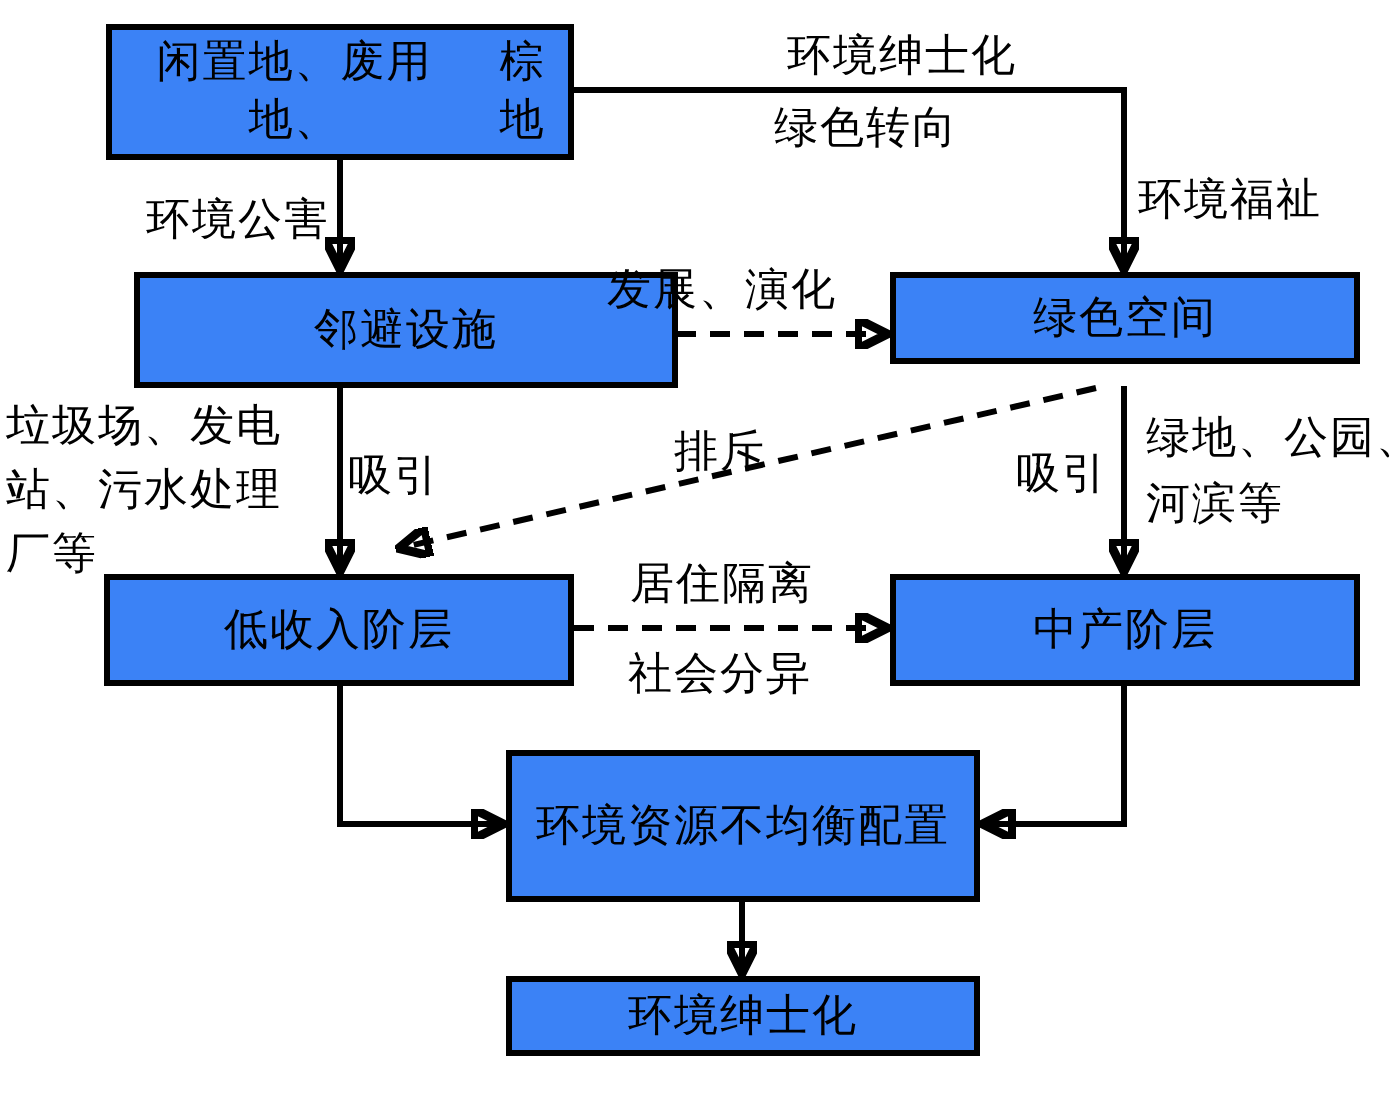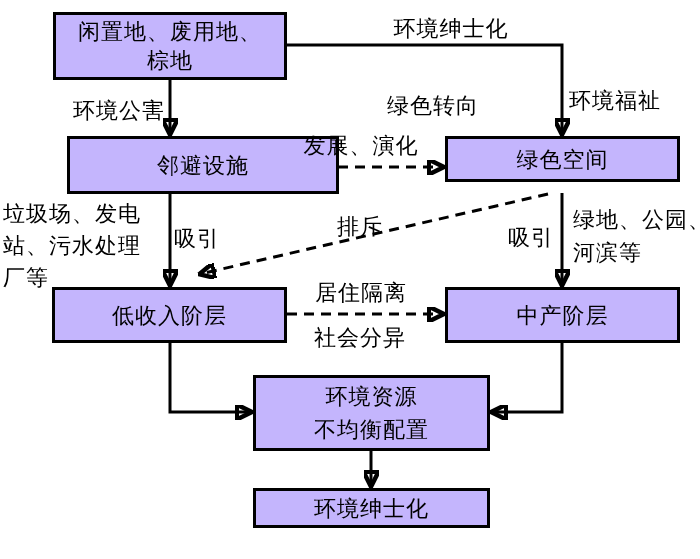--- a/index.html
+++ b/index.html
@@ -20,23 +20,23 @@
   .edges path {
     fill: none;
     stroke: #000000;
     stroke-width: 3;
   }
   .edges path.dashed { stroke-dasharray: 10 7; }
   .node {
     position: absolute;
     box-sizing: border-box;
     border: 3px solid #000000;
-    background: #c4b5fd;
+    background: #3b82f6;
     display: flex;
-    flex-direction: column;
+    flex-direction: row;
     align-items: center;
     justify-content: center;
     text-align: center;
     font-size: 22px;
     letter-spacing: 1px;
     line-height: 29px;
   }
   .lbl {
     position: absolute;
     font-size: 22px;
@@ -98,21 +98,21 @@
   </div>
 
   <div class="node" style="left:253px; top:488px; width:237px; height:40px;">
     <span>环境绅士化</span>
   </div>
 
   <div class="lbl ctr" style="left:119px; top:111px;">环境公害</div>
 
   <div class="lbl ctr" style="left:451px; top:29px;">环境绅士化</div>
 
-  <div class="lbl ctr" style="left:433px; top:65px;margin-top:41px;">绿色转向</div>
+  <div class="lbl ctr" style="left:433px; top:65px;">绿色转向</div>
 
   <div class="lbl ctr" style="left:615px; top:101px;">环境福祉</div>
 
   <div class="lbl ctr" style="left:361px; top:146px;">发展、演化</div>
 
   <div class="lbl block" style="left:3px; top:198px;">
     <span class="ln">垃圾场、发电</span>
     <span class="ln">站、污水处理</span>
     <span class="ln">厂等</span>
   </div>

